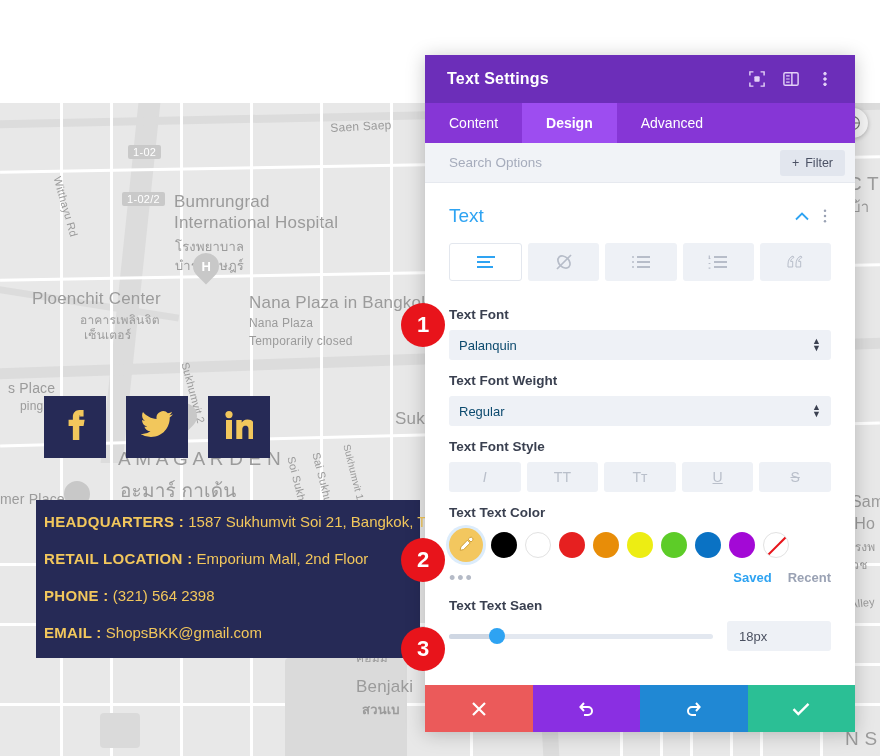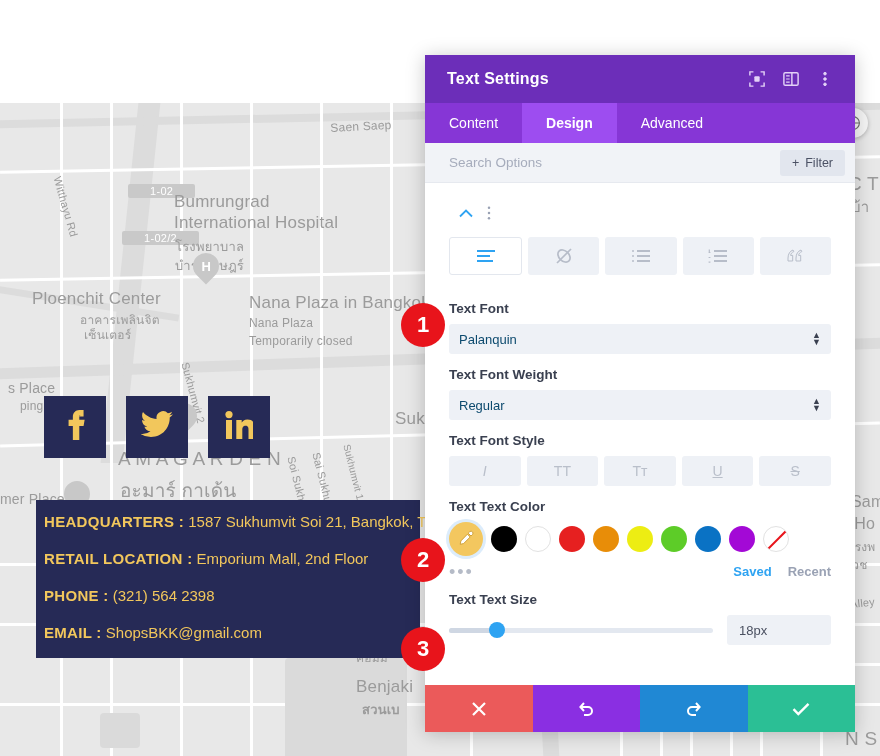--- a/index.html
+++ b/index.html
@@ -32,21 +32,21 @@
   .marker .pin {
     width: 26px; height: 26px; border-radius: 50% 50% 50% 0;
     transform: rotate(-45deg); background: #c8c8c8;
     display: flex; align-items: center; justify-content: center;
   }
   .marker .pin span {
     transform: rotate(45deg); color: #fff; font-size: 13px; font-weight: bold;
   }
   .hwshield {
     position: absolute; background: #c9c9c9; color: #fff;
-    font-size: 11px; padding: 1px 22px; border-radius: 2px; letter-spacing: .3px; margin-top: 39px;
+    font-size: 11px; padding: 1px 5px; border-radius: 2px; letter-spacing: .3px;
   }
 
   
   .topstrip {
     position: absolute; left: 0; top: 0; width: 880px; height: 103px;
     background: #ffffff;
   }
 
   
   .social-row { position: absolute; left: 44px; top: 396px; display: flex; gap: 20px; }
@@ -399,20 +399,21 @@
       <input class="search-input" type="text" placeholder="Search Options" style="">
       <div class="filter-btn">
         <span>+</span>
         <span>Filter</span>
       </div>
     </div>
 
     <div class="panel-body">
 
       <div class="section-head">
+        <div class="section-title">Text</div>
         <div class="section-ico">
           <svg width="14" height="9" viewBox="0 0 14 9" fill="none" stroke="#2ea3f2" stroke-width="1.8">
               <path d="M1 7.5 7 1.5l6 6"></path>
             </svg>
         </div>
         <div class="section-ico dots">
           <svg width="12" height="16" viewBox="0 0 6 18" fill="#9aa2b4">
             <circle cx="3" cy="3" r="1.4"></circle>
               <circle cx="3" cy="9" r="1.4"></circle>
               <circle cx="3" cy="15" r="1.4"></circle>
@@ -499,21 +500,21 @@
             <div class="swatch transparent"></div>
           </div>
         <div class="swatch-sub">
           <div class="dots-more">•••</div>
           <div class="sub-link saved">Saved</div>
           <div class="sub-link recent">Recent</div>
         </div>
       </div>
 
       <div class="field-group">
-        <div class="field-label">Text Text Size</div>
+        <div class="field-label">Text Text Saen</div>
         <div class="slider-row">
           <div class="slider-track">
             <div class="slider-fill" id="slider-fill" style="width: 18%;"></div>
             <div class="slider-thumb" id="slider-thumb" style="left: 18%;"></div>
           </div>
           <div class="size-input">18px</div>
         </div>
       </div>
 
     </div>

